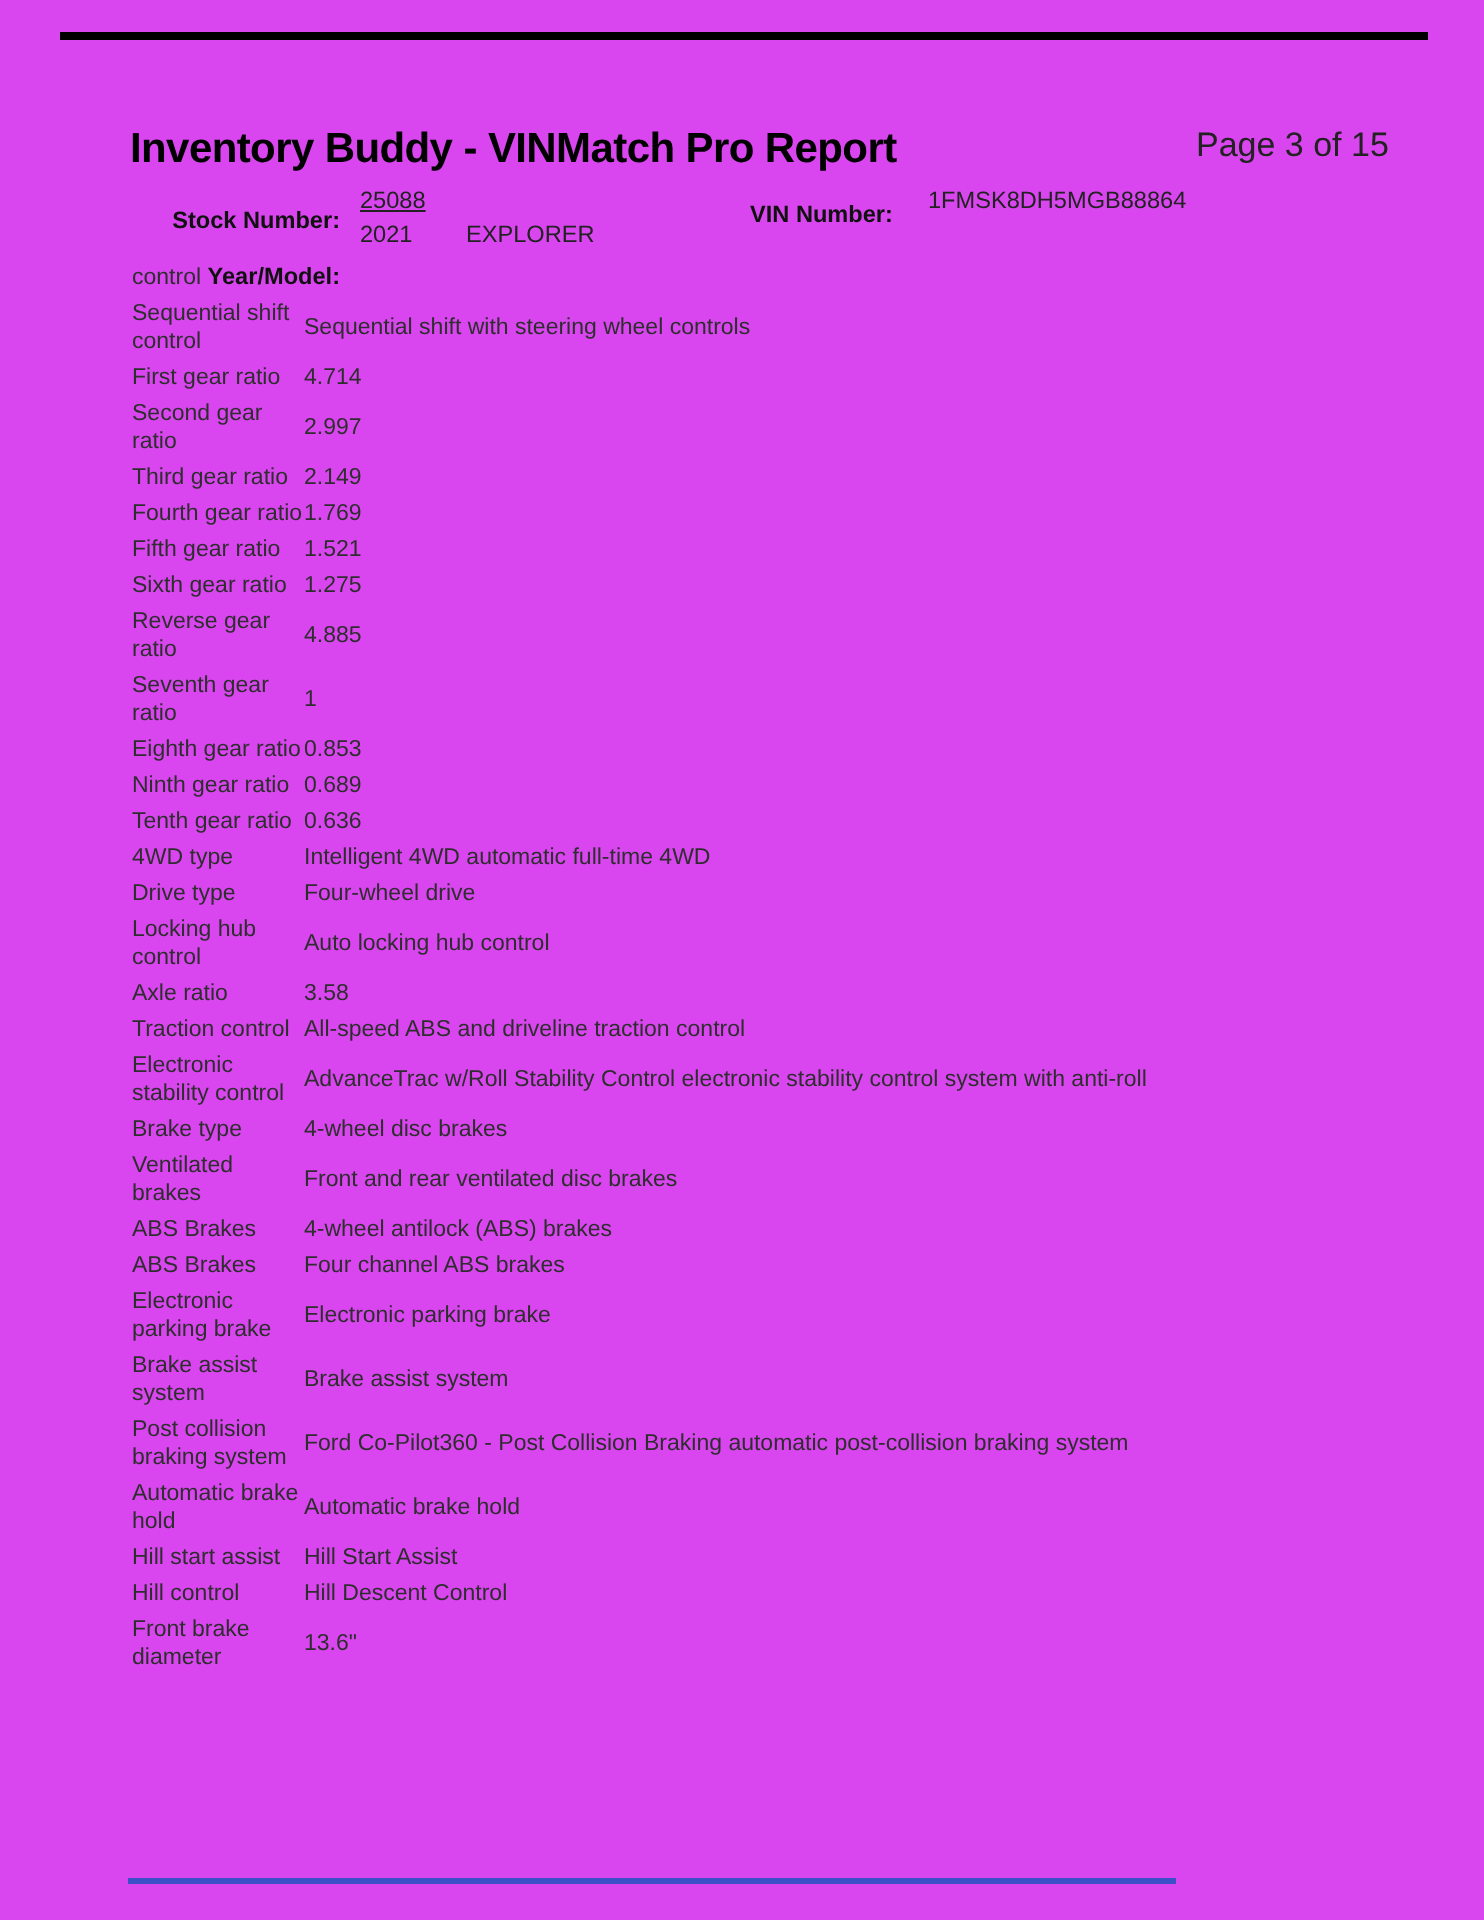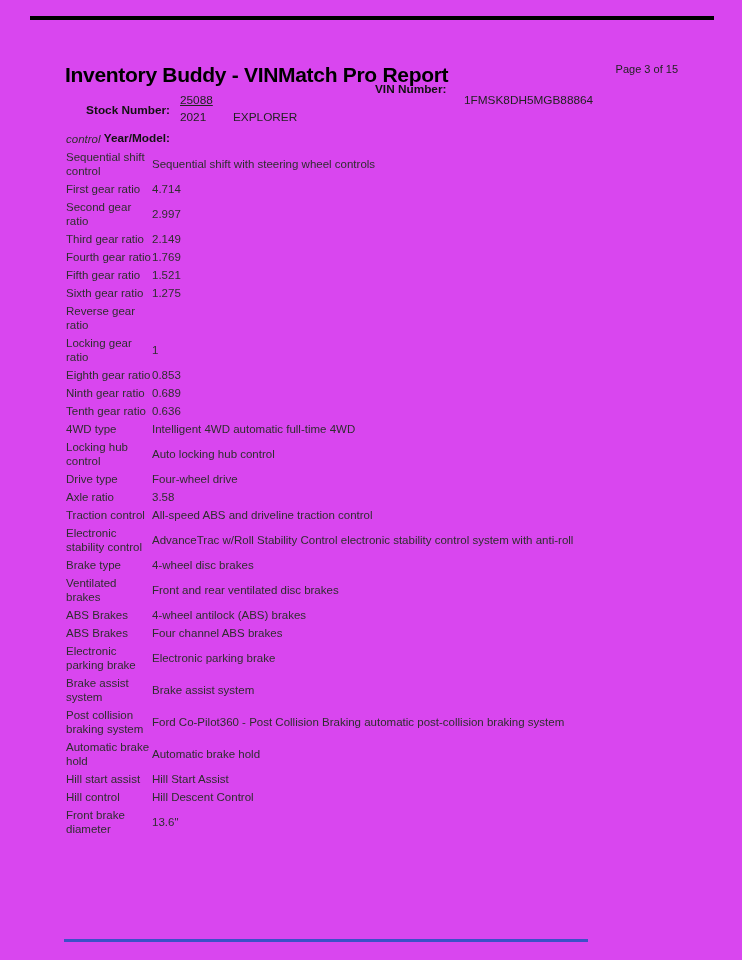--- a/index.html
+++ b/index.html
@@ -37,24 +37,24 @@
     left: 65px;
     font-size: 21px;
     font-weight: bold;
     color: #000000;
     letter-spacing: -0.3px;
     white-space: nowrap;
   }
   .page-indicator {
     position: absolute;
     top: 63px;
-    left: 586px;
+    left: 598px;
     width: 92px;
     text-align: right;
-    font-size: 11px;
+    font-size: 17px;
     color: #222222;
     white-space: nowrap;
   }
   .hdr-label {
     position: absolute;
     font-size: 11.8px;
     font-weight: bold;
     color: #111111;
     white-space: nowrap;
   }
@@ -65,37 +65,36 @@
     white-space: nowrap;
   }
   .lbl-right {
     left: 60px;
     width: 110px;
     text-align: right;
   }
   .row-stock { top: 103px; }
   .row-year  { top: 110px; margin-top: 21px; }
   .val-stock { top: 93px; left: 180px; text-decoration: underline; }
-  .vin-label { top: 82px; left: 375px; }
+  .vin-label { top: 100px; left: 375px; }
   .vin-value { top: 93px; left: 464px; }
   .val-year  { top: 110px; left: 180px; }
   .val-model { top: 110px; left: 233px; }
 
   .specs {
     position: absolute;
     top: 132px;
     left: 66px;
     width: 656px;
     font-size: 11.5px;
     line-height: 14px;
     color: #2e2e2e;
   }
   .continuation {
     margin-bottom: 4px;
-    font-style: italic;
   }
   .spec-row {
     display: flex;
     align-items: center;
     margin-bottom: 4px;
   }
   .spec-label {
     flex: none;
     width: 86px;
   }
@@ -158,24 +157,25 @@
     <div class="spec-value">1.521</div>
   </div>
 
   <div class="spec-row">
     <div class="spec-label">Sixth gear ratio</div>
     <div class="spec-value">1.275</div>
   </div>
 
   <div class="spec-row">
     <div class="spec-label">Reverse gear ratio</div>
-  </div>
-
-  <div class="spec-row">
-    <div class="spec-label">Locking gear ratio</div>
+    <div class="spec-value">4.885</div>
+  </div>
+
+  <div class="spec-row">
+    <div class="spec-label">Seventh gear ratio</div>
     <div class="spec-value">1</div>
   </div>
 
   <div class="spec-row">
     <div class="spec-label">Eighth gear ratio</div>
     <div class="spec-value">0.853</div>
   </div>
 
   <div class="spec-row">
     <div class="spec-label">Ninth gear ratio</div>
@@ -186,30 +186,30 @@
     <div class="spec-label">Tenth gear ratio</div>
     <div class="spec-value">0.636</div>
   </div>
 
   <div class="spec-row">
     <div class="spec-label">4WD type</div>
     <div class="spec-value">Intelligent 4WD automatic full-time 4WD</div>
   </div>
 
   <div class="spec-row">
+    <div class="spec-label">Drive type</div>
+    <div class="spec-value">Four-wheel drive</div>
+  </div>
+
+  <div class="spec-row">
     <div class="spec-label">Locking hub control</div>
     <div class="spec-value">Auto locking hub control</div>
   </div>
 
   <div class="spec-row">
-    <div class="spec-label">Drive type</div>
-    <div class="spec-value">Four-wheel drive</div>
-  </div>
-
-  <div class="spec-row">
     <div class="spec-label">Axle ratio</div>
     <div class="spec-value">3.58</div>
   </div>
 
   <div class="spec-row">
     <div class="spec-label">Traction control</div>
     <div class="spec-value">All-speed ABS and driveline traction control</div>
   </div>
 
   <div class="spec-row">

